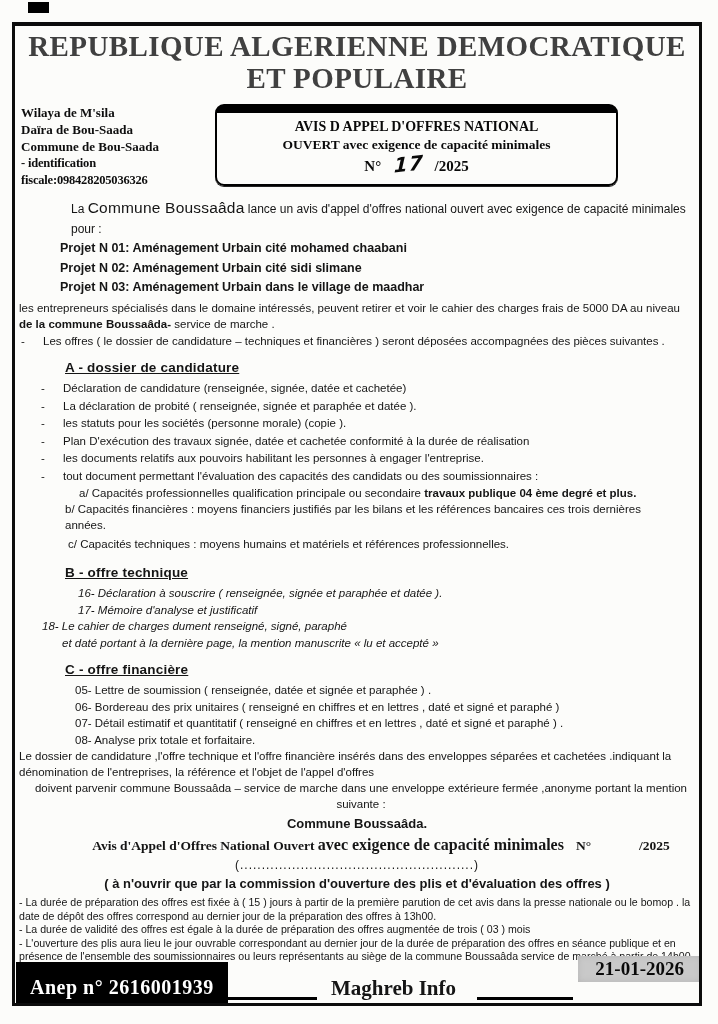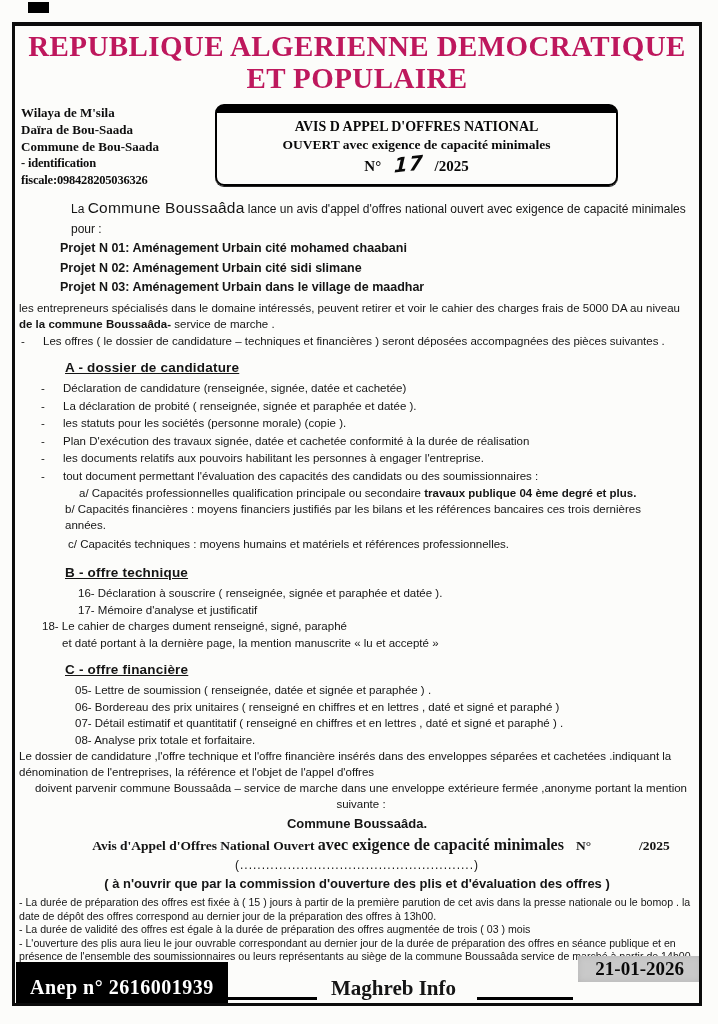--- a/index.html
+++ b/index.html
@@ -11,21 +11,21 @@
     -webkit-font-smoothing:antialiased;
   }
   .corner-mark { position:absolute; left:28px; top:2px; width:21px; height:11px; background:#000; }
   .doc-frame {
     position:absolute; left:12px; top:22px; width:690px; height:984px;
     border:3px solid #0c0c0c; border-top-width:4px; overflow:hidden; background:transparent;
   }
   .doc-title {
     font-family:"Liberation Serif", serif; font-weight:bold;
     font-size:29px; line-height:32px; text-align:center;
-    margin:4px 6px 0; letter-spacing:0.4px; color:#be185d;
+    margin:4px 6px 0; letter-spacing:0.4px; color:#404040;
   }
   .header-row { display:flex; margin-top:10px; align-items:flex-start; }
   .issuer {
     width:200px; padding-left:6px;
     font-family:"Liberation Serif", serif; font-weight:bold;
     font-size:13px; line-height:17px; color:#0e0e0e;
   }
   .issuer .fiscal { font-size:12.5px; letter-spacing:-0.2px; }
   .notice-box {
     width:403px; border:2px solid #000; border-top:9px solid #000; border-radius:9px;
@@ -53,21 +53,21 @@
     text-decoration:underline; letter-spacing:0.2px;
   }
   .sec-title-b { margin-top:13px; }
   ul.dash-list { list-style:none; margin:0; padding:0; font-size:11.5px; }
   ul.dash-list li { position:relative; padding-left:48px; line-height:16.5px; margin:0 6px 1px 0; }
   ul.dash-list li::before { content:"-"; position:absolute; left:26px; top:0; }
   .sub-a { margin:1px 6px 0 64px; font-size:11.5px; line-height:16px; }
   .sub-a .bold { font-weight:bold; }
   .sub-b { margin:0 24px 0 50px; font-size:11.5px; line-height:16px; }
   .sub-c { margin:3px 6px 0 53px; font-size:11.5px; line-height:16px; }
-  .b-item { margin:0 6px 0 63px; font-size:11.5px; line-height:16.5px; }
+  .b-item { margin:0 6px 0 63px; font-size:11.5px; line-height:16.5px;font-style:italic; }
   .b-item-18a { margin-left:27px; }
   .b-item-18b { margin-left:47px; }
   .c-item { margin:0 6px 0 60px; font-size:11.5px; line-height:16.5px; }
   .close-para { margin:1px 6px 0 4px; font-size:11.5px; line-height:15.5px; }
   .close-para2 { margin-left:14px;text-align:center; }
   .center-line { text-align:center; margin:3px 0 0; }
   .commune-line { font-weight:bold; font-size:13px; line-height:17px; }
   .mention-line { font-family:"Liberation Serif", serif; font-weight:bold; font-size:13.5px; line-height:19px;padding-left:48px; }
   .mention-line .big-serif { font-size:16px; }
   .mention-line .gap { display:inline-block; width:48px; }

